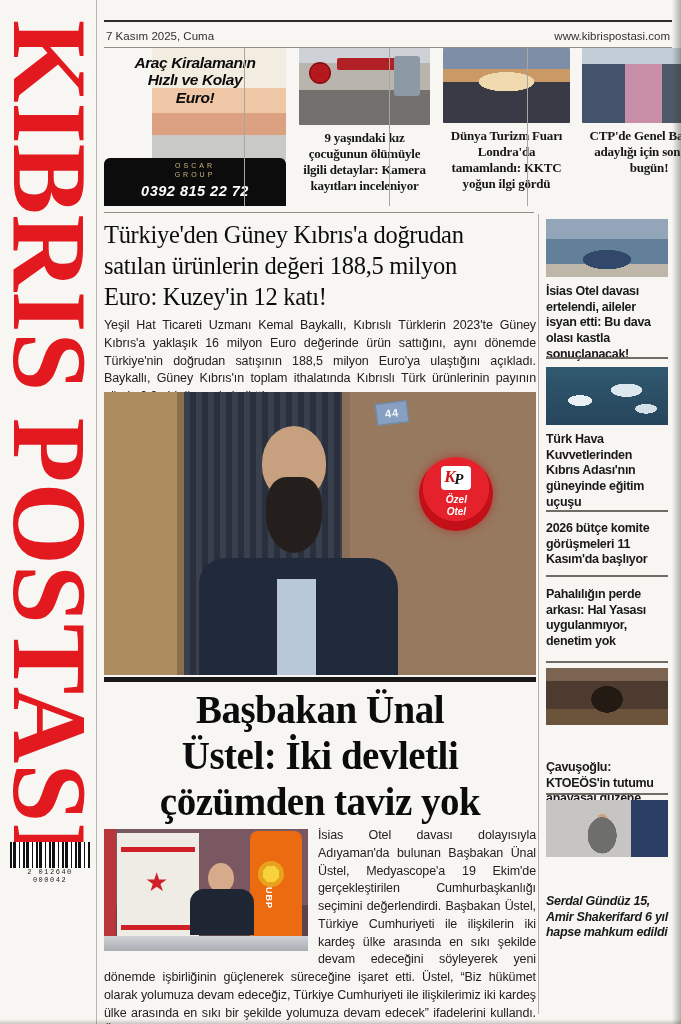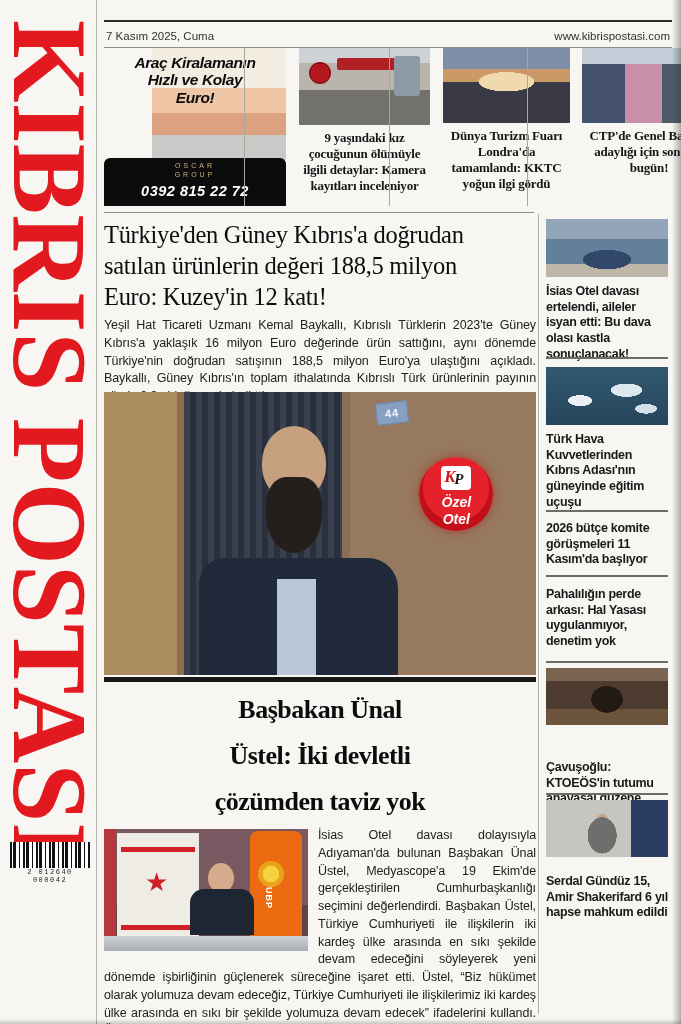--- a/index.html
+++ b/index.html
@@ -55,24 +55,24 @@
   .man-head{position:absolute;left:36.5%;top:12%;width:64px;height:74px;background:#c7a080;border-radius:50% 50% 46% 46%;}
   .man-beard{position:absolute;left:37.5%;top:30%;width:56px;height:76px;background:#241f1c;border-radius:36% 36% 50% 50%;}
   .plate44{position:absolute;left:63%;top:3.5%;width:30px;height:20px;background:#87a0c2;color:#f4f7fb;
            font-weight:700;font-size:11px;text-align:center;line-height:20px;transform:rotate(-7deg);
            border:1px solid #6b86aa;letter-spacing:1px;}
   .kp-badge{position:absolute;left:73%;top:23%;width:74px;height:74px;background:radial-gradient(circle at 50% 42%,#e5222b 0 58%,#c30f17 59% 100%);
             border-radius:50%;box-shadow:0 0 10px rgba(180,20,20,0.55);text-align:center;}
   .kp-logo{display:inline-block;margin-top:9px;width:30px;height:24px;background:#fff;border-radius:4px;position:relative;}
   .kp-k{position:absolute;left:3px;top:1px;font-family:"Liberation Serif",serif;font-weight:700;font-style:italic;font-size:17px;color:#d01219;}
   .kp-p{position:absolute;left:13px;top:5px;font-family:"Liberation Serif",serif;font-weight:700;font-style:italic;font-size:15px;color:#161616;}
-  .kp-label{font-style:italic;font-weight:700;font-size:14px;color:#fff;line-height:1.18;}
-
-  
-  .second-headline{font-family:"Liberation Serif",serif;font-weight:700;font-size:26px;line-height:46px;
+  .kp-label{font-style:italic;font-weight:700;font-size:10px;color:#fff;line-height:1.18;}
+
+  
+  .second-headline{font-family:"Liberation Serif",serif;font-weight:700;font-size:39px;line-height:46px;
                    text-align:center;color:#0c0c0c;letter-spacing:-0.5px;}
   .s2-photo{float:left;width:204px;height:122px;margin:2px 10px 4px 0;position:relative;overflow:hidden;
             background:linear-gradient(180deg,#7a5862 0 62%,#5e434c 62% 100%);}
   .flag-tr{position:absolute;left:0;top:0;width:12px;height:100%;background:#b8373c;}
   .flag-trnc{position:absolute;left:13px;top:4px;width:82px;height:112px;background:#efece6;}
   .trnc-star{position:absolute;left:28px;top:34px;color:#cf2027;font-size:26px;}
   .trnc-stripe1{position:absolute;left:4px;top:14px;width:74px;height:5px;background:#cf2027;}
   .trnc-stripe2{position:absolute;left:4px;top:92px;width:74px;height:5px;background:#cf2027;}
   .flag-ubp{position:absolute;right:6px;top:2px;width:52px;height:118px;background:#ec6a10;border-radius:8px 8px 4px 4px;}
   .ubp-sun{position:absolute;right:18px;top:30px;width:26px;height:26px;border-radius:50%;
@@ -213,17 +213,17 @@
   <div class="abs sb-rule" style="top:575px;"></div>
 
   <div class="abs sb-headline" style="top:587px;">Pahalılığın perde arkası: Hal Yasası uygulanmıyor, denetim yok</div>
   <div class="abs sb-rule" style="top:661px;"></div>
 
   <div class="abs sb-photo" style="top:668px;height:57px;background:radial-gradient(26px 22px at 50% 55%,#241a14 0 60%,rgba(0,0,0,0) 61%),linear-gradient(180deg,#7c6550 0 22%,#4c3b2e 22% 72%,#6c543c 72% 100%);"></div>
   <div class="abs sb-headline" style="top:760px;">Çavuşoğlu: KTOEÖS'in tutumu anayasal düzene karşı duruştur</div>
   <div class="abs sb-rule" style="top:793px;"></div>
 
   <div class="abs sb-photo" style="top:800px;height:57px;background:radial-gradient(24px 30px at 46% 62%,#6e6e6c 0 60%,rgba(0,0,0,0) 61%),radial-gradient(9px 9px at 46% 34%,#caa486 0 60%,rgba(0,0,0,0) 61%),linear-gradient(90deg,#c6c5c2 0 70%,#2b3d62 70% 100%);"></div>
-  <div class="abs sb-headline" style="top:874px;">Serdal Gündüz 15, Amir Shakerifard 6 yıl hapse mahkum edildi</div>
+  <div class="abs sb-headline" style="top:894px;font-style:italic;">Serdal Gündüz 15, Amir Shakerifard 6 yıl hapse mahkum edildi</div>
 
   <div class="abs edge-right"></div>
   <div class="abs edge-bottom"></div>
 </div>
 
 </body></html>

